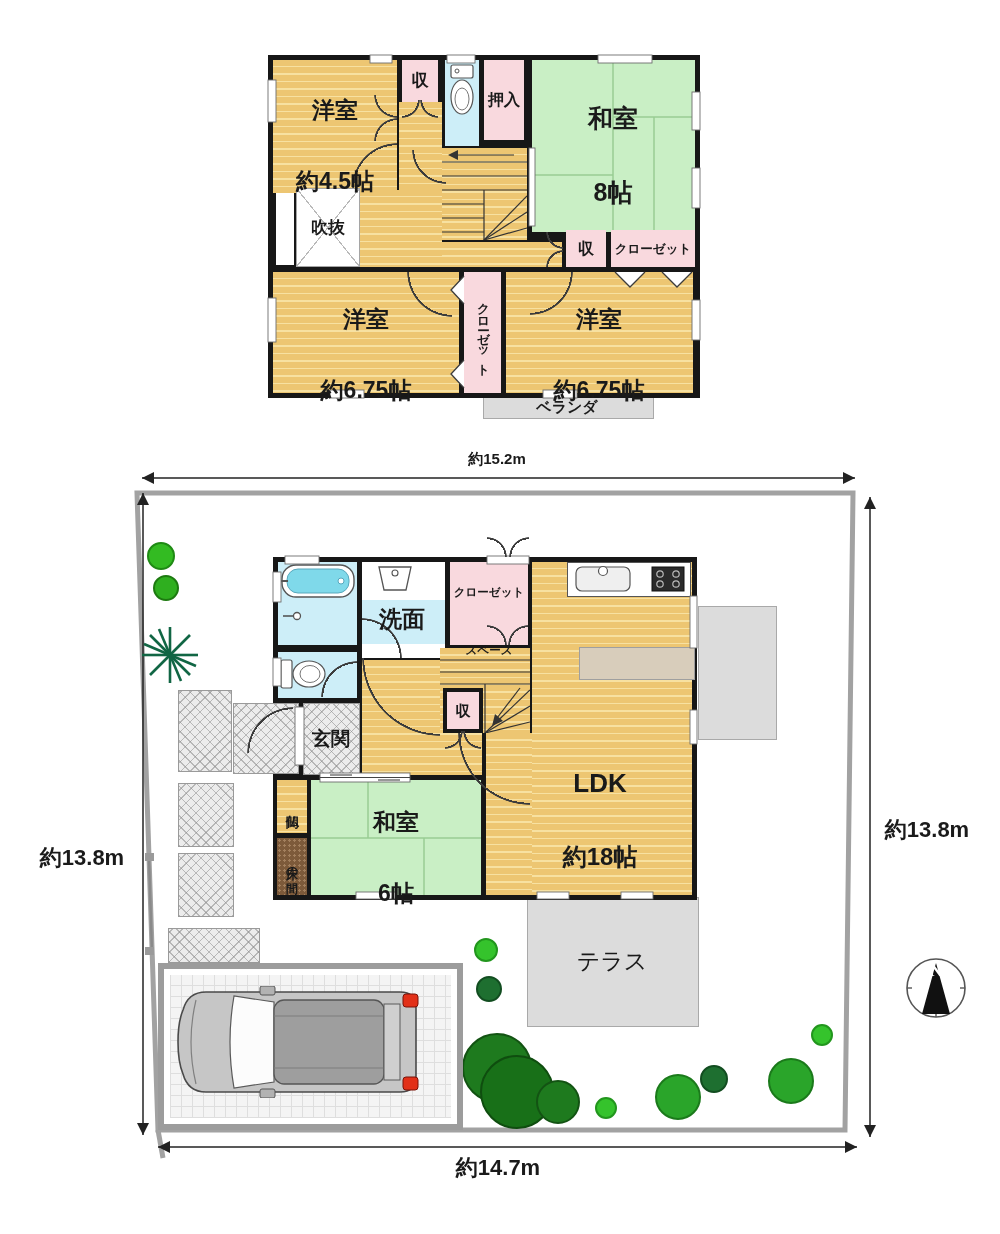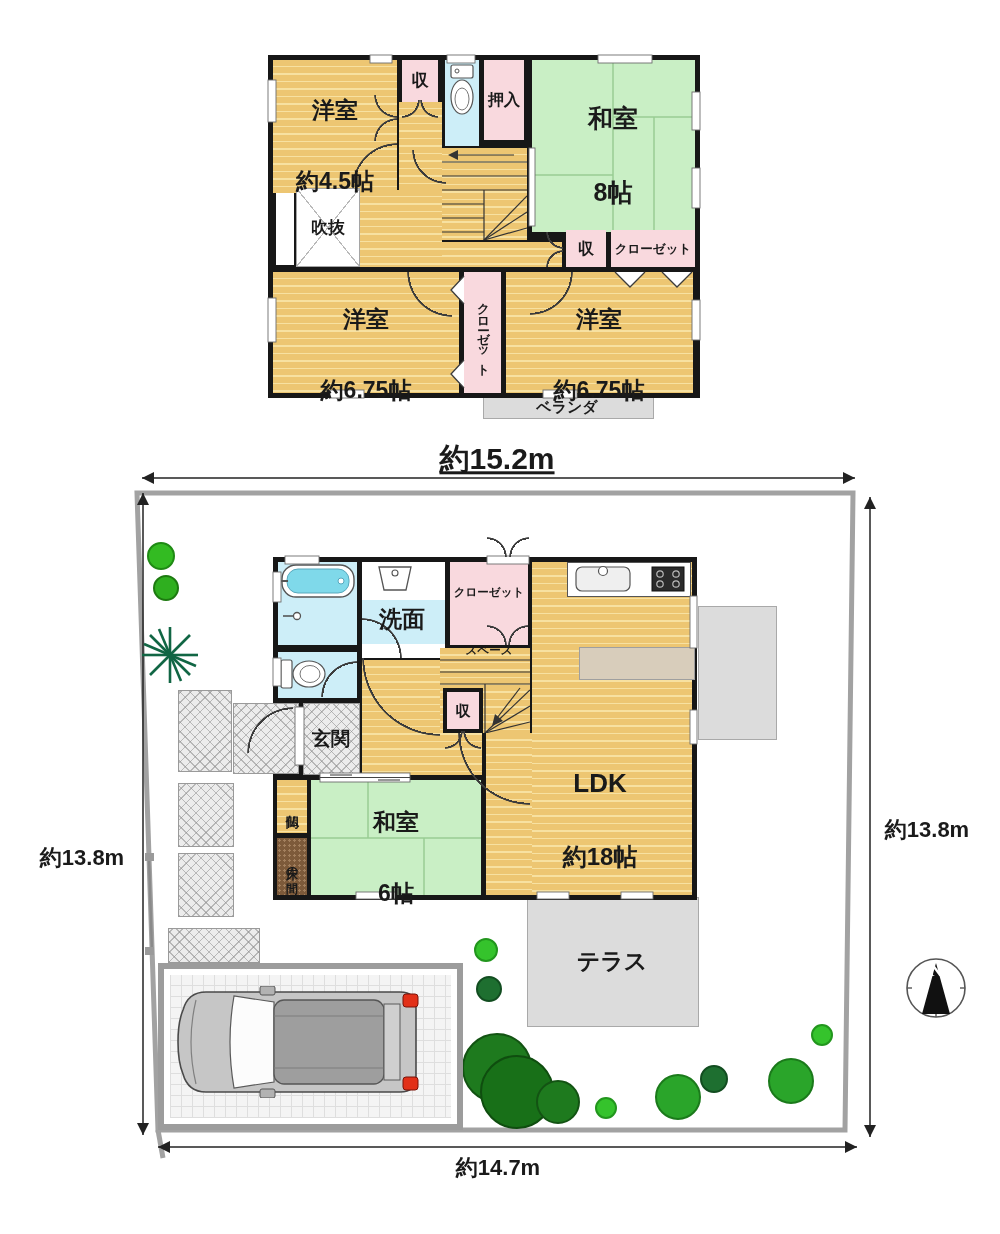--- a/index.html
+++ b/index.html
@@ -359,20 +359,20 @@
   <div class="lbl v" style="left:292px;top:806px;font-size:13px;">仏間</div>
   <div class="lbl v" style="left:292px;top:866px;font-size:12px;">床の間</div>
   <div class="lbl" style="left:396px;top:836px;font-size:23px;">
     <span>和室</span>
     <span>6帖</span>
   </div>
   <div class="lbl" style="left:600px;top:797px;font-size:26px;">
     <span>LDK</span>
     <span style="font-size:24px">約18帖</span>
   </div>
-  <div class="lbl" style="left:612px;top:962px;font-size:23px;font-weight:700;">テラス</div>
-
-  <div class="lbl dim" style="left:497px;top:459px;font-size:30px;text-decoration:underline;">約15.2m</div>
+  <div class="lbl" style="left:612px;top:962px;font-size:23px;font-weight:400;">テラス</div>
+
+  <div class="lbl dim" style="left:497px;top:459px;font-size:15px;">約15.2m</div>
   <div class="lbl dim" style="left:498px;top:1168px;font-size:22px;">約14.7m</div>
   <div class="lbl dim" style="left:82px;top:858px;font-size:22px;">約13.8m</div>
   <div class="lbl dim" style="left:927px;top:830px;font-size:22px;">約13.8m</div>
 
 </div>
 
 </body></html>

